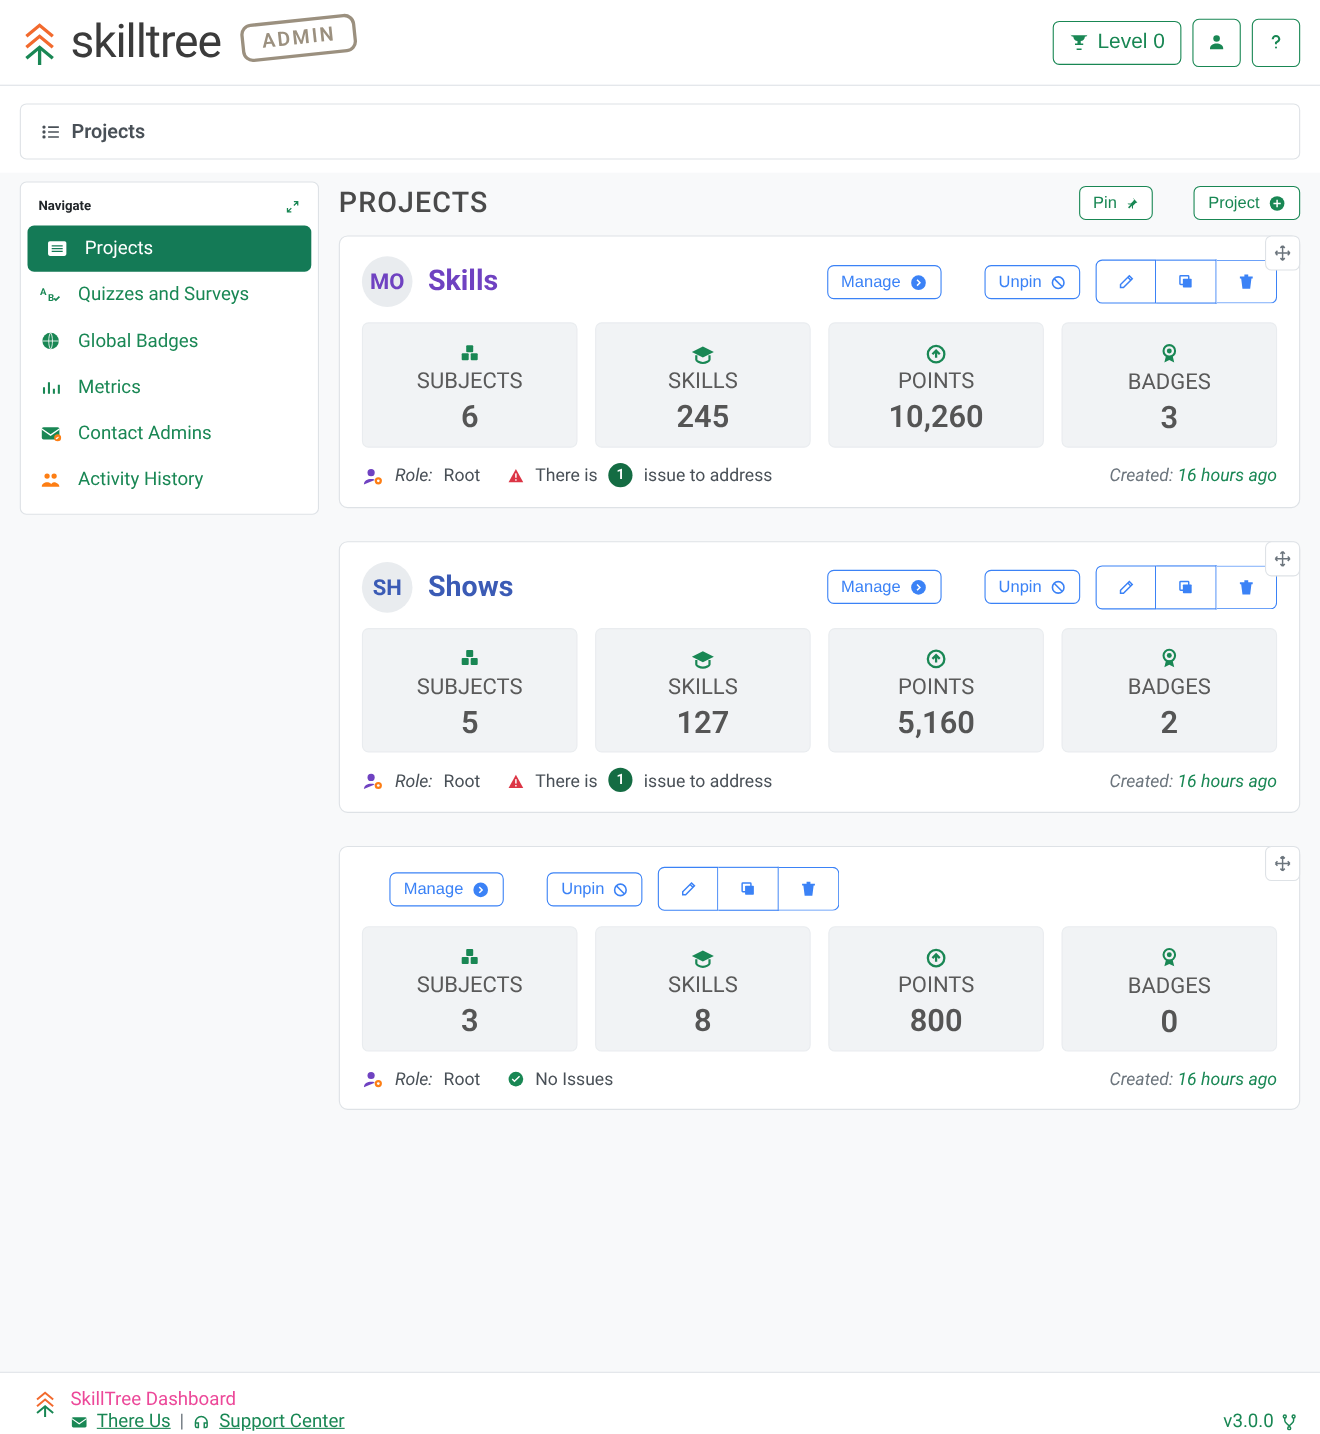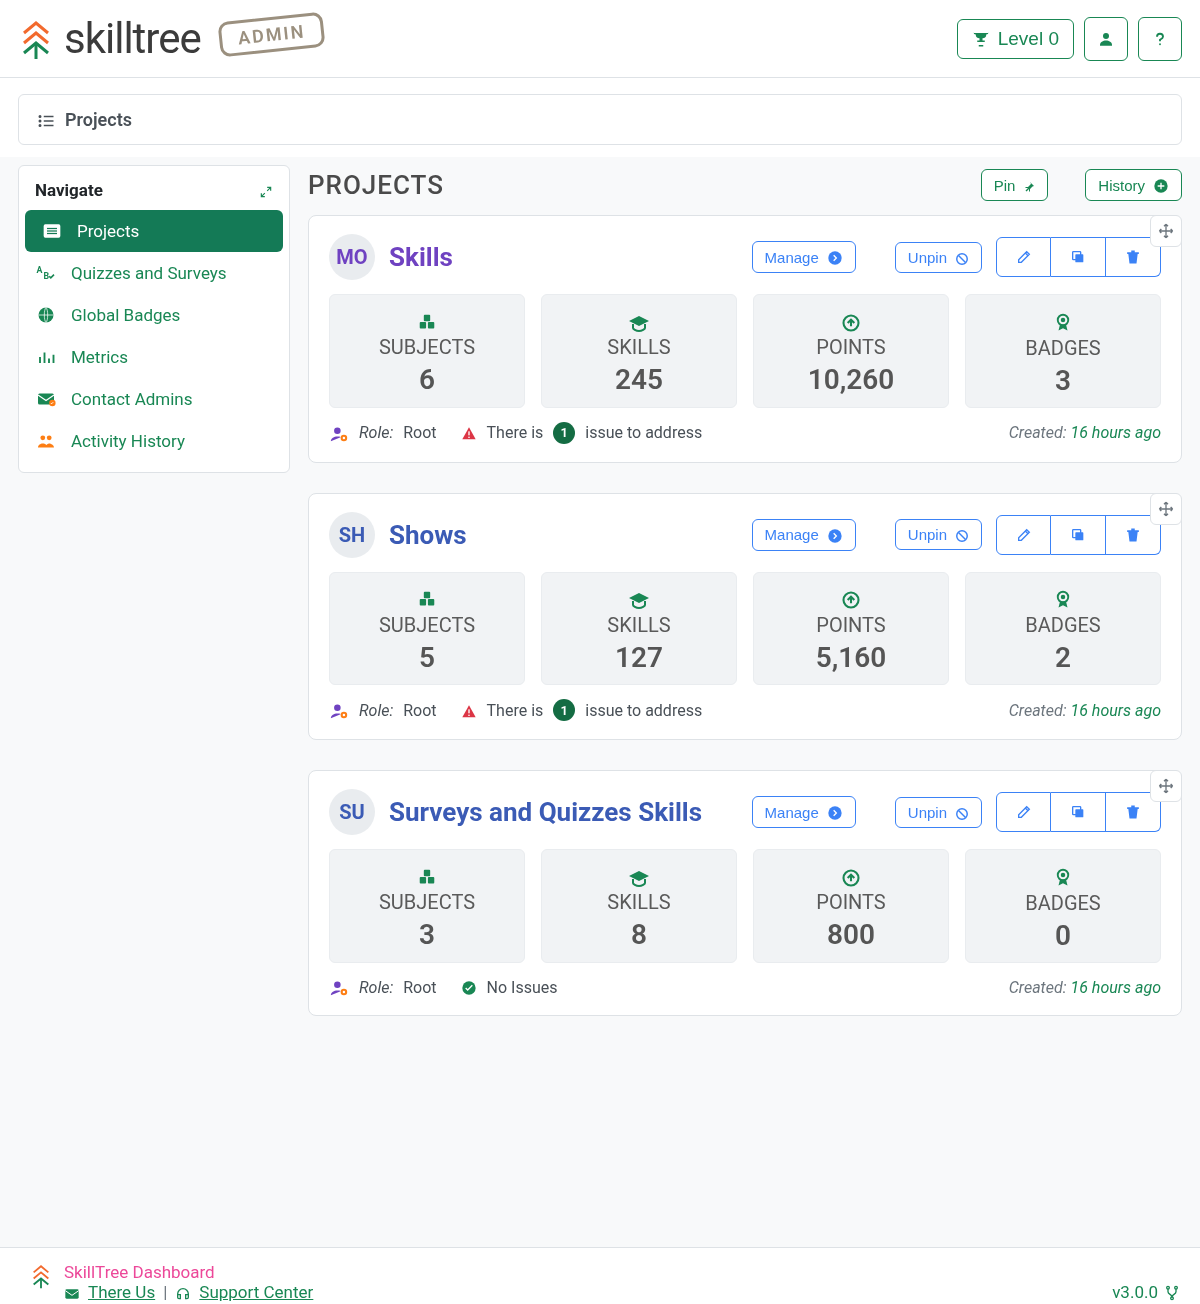--- a/index.html
+++ b/index.html
@@ -78,21 +78,21 @@
   .sidebar {
     width: 272px;
     background: #fff;
     border: 1px solid #dee2e6;
     border-radius: 6px;
     height: fit-content;
     align-self: stretch;
   }
   .sb-head {
     display: flex; justify-content: space-between; align-items: center;
-    padding: 14px 16px 10px 16px; font-weight: 700; font-size: 17px; color:#212529;
+    padding: 14px 16px 10px 16px; font-weight: 700; font-size: 12px; color:#212529;
   }
   .sb-toggle { color: #198754; cursor: pointer; }
   .sb-list { list-style: none; padding: 0 0 10px 0; margin: 0; }
   .sb-item {
     display: flex; align-items: center; gap: 14px;
     padding: 11px 16px; font-size: 17px; color: #198754; cursor: pointer;
   }
   .sb-item.active {
     background: #147a56; color: #fff; border-radius: 6px; margin: 0 6px;
   }
@@ -317,21 +317,21 @@
       <div class="page-actions">
         <button class="btn btn-sm">
           <span>Pin</span>
           <span>
             <svg width="12" height="14" viewBox="0 0 24 24" fill="#198754">
                 <path d="M14 2l8 8-3 1-5 5v6l-2-2v-4l-5 5-2-2 5-5H6l-2-2 6 0 5-5 1-3-1-2z"></path>
               </svg>
           </span>
         </button>
         <button class="btn btn-sm">
-          <span>History</span>
+          <span>Project</span>
           <span>
             <svg width="16" height="16" viewBox="0 0 24 24" fill="#198754">
                 <circle cx="12" cy="12" r="10"></circle>
                 <path d="M12 7v10M7 12h10" stroke="#fff" stroke-width="2"></path>
               </svg>
           </span>
         </button>
       </div>
     </div>
 
@@ -550,24 +550,20 @@
       </div>
     </div>
   </div>
         <div class="card">
     <div class="drag-handle">
       <svg width="16" height="16" viewBox="0 0 24 24" fill="none" stroke="#6c757d" stroke-width="2">
               <path d="M12 2l3 3M12 2l-3 3M12 2v20M12 22l3-3M12 22l-3-3M2 12l3 3M2 12l3-3M2 12h20M22 12l-3 3M22 12l-3-3"></path>
             </svg>
     </div>
     <div class="card-head">
-      <div class="card-title-wrap">
-        <div class="avatar" style="color:#3b5bb5">SU</div>
-        <div class="card-title" style="color:#3b5bb5">Surveys and Quizzes Skills</div>
-      </div>
       <div class="card-actions">
         <button class="btn btn-sm btn-blue">
           <span>Manage</span>
           <span><svg width="16" height="16" viewBox="0 0 24 24" fill="#3b82f6">
                     <circle cx="12" cy="12" r="10"></circle>
                     <path d="M10 8l4 4-4 4" stroke="#fff" stroke-width="2" fill="none"></path>
                   </svg></span>
         </button>
         <button class="btn btn-sm btn-blue">
           <span>Unpin</span>

